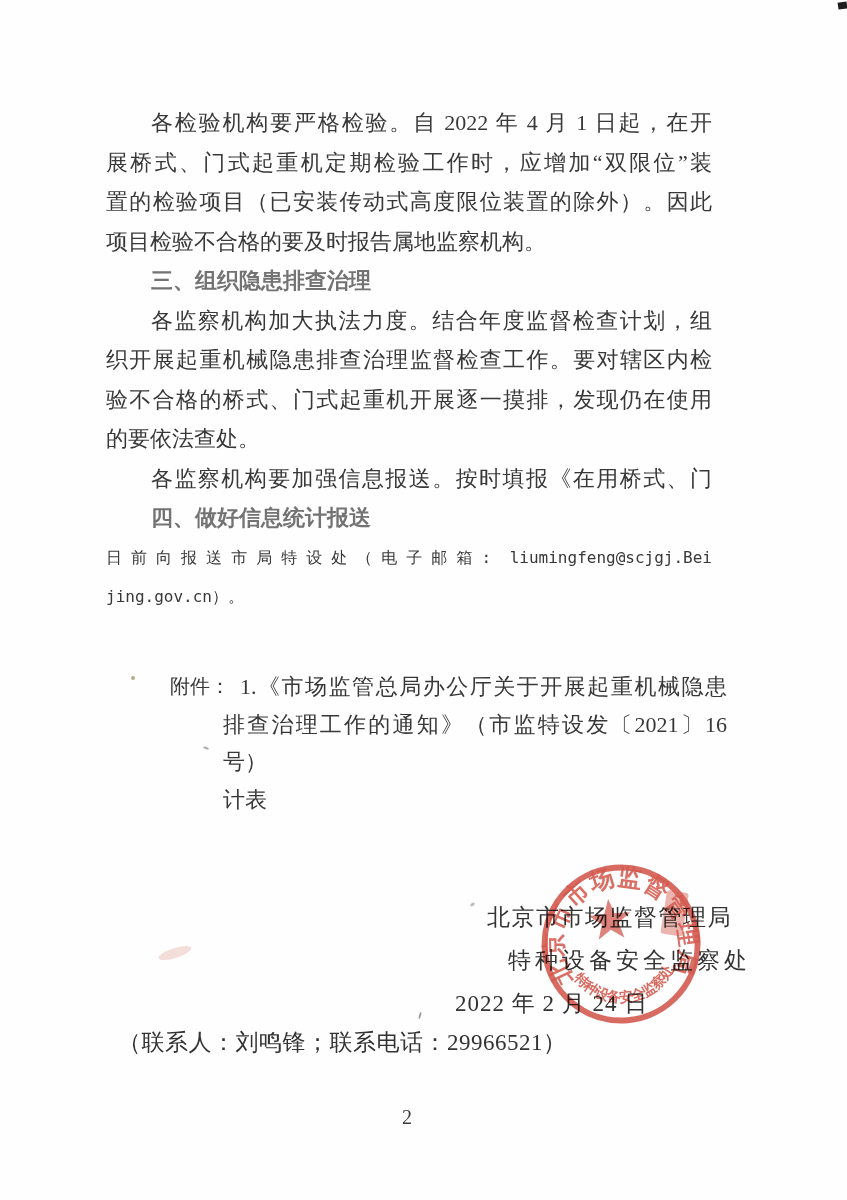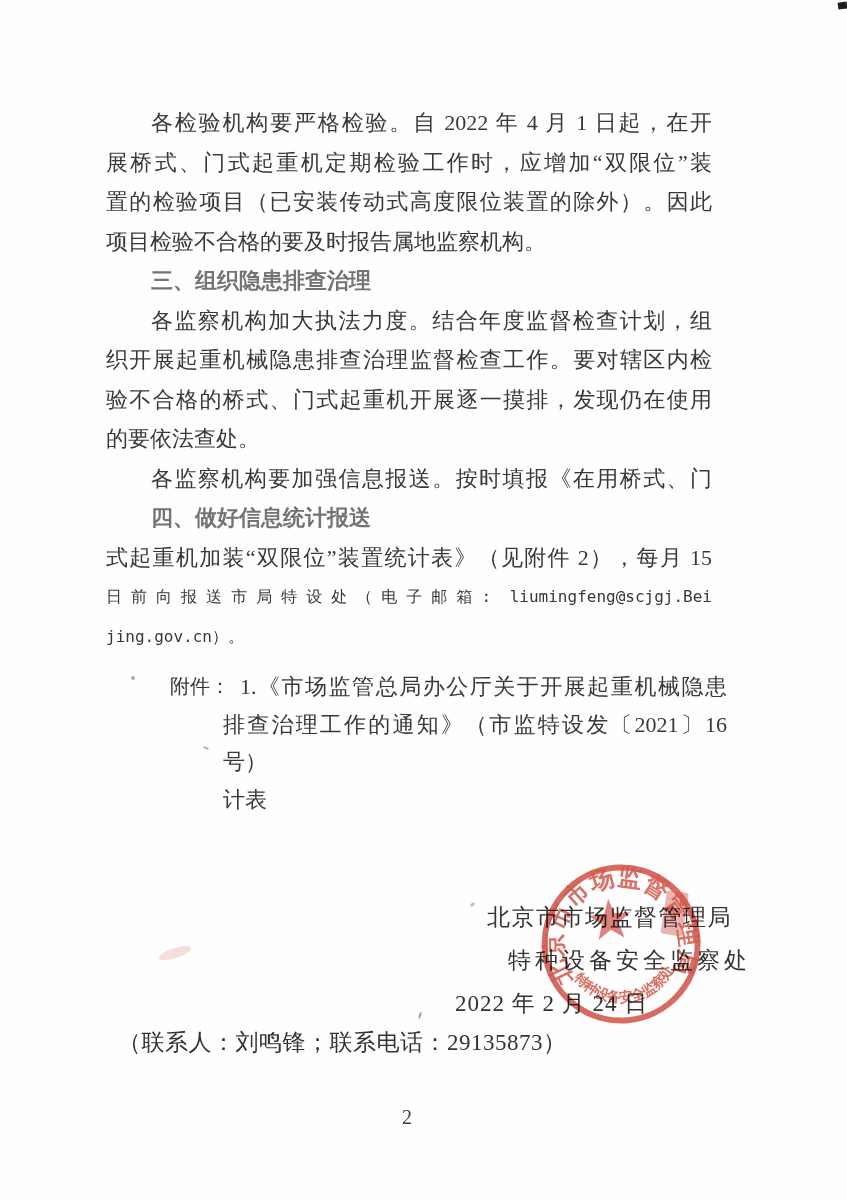--- a/index.html
+++ b/index.html
@@ -62,38 +62,37 @@
     <div class="ln ind hd">三、组织隐患排查治理</div>
 
     <div class="ln ind jl">各监察机构加大执法力度。结合年度监督检查计划，组</div>
     <div class="ln jl">织开展起重机械隐患排查治理监督检查工作。要对辖区内检</div>
     <div class="ln jl">验不合格的桥式、门式起重机开展逐一摸排，发现仍在使用</div>
     <div class="ln">的要依法查处。</div>
 
     <div class="ln ind jl">各监察机构要加强信息报送。按时填报《在用桥式、门</div>
 
     <div class="ln ind hd">四、做好信息统计报送</div>
-    <div class="ln jl">式起重机加装“双限位”装置统计表》（见附件 2），每月 15</div>
     <div class="ln jl mono">日前向报送市局特设处（电子邮箱: liumingfeng@scjgj.Bei</div>
     <div class="ln mono">jing.gov.cn）。</div>
   </div>
 
   <div class="attach-label">附件：</div>
   <div class="attach-lines">
     <div class="aln jl i1">1.《市场监管总局办公厅关于开展起重机械隐患</div>
     <div class="aln jl">排查治理工作的通知》（市监特设发〔2021〕16</div>
     <div class="aln">号）</div>
     <div class="aln">计表</div>
   </div>
 
   <div class="sig sig-org">北京市市场监督管理局</div>
   <div class="sig sig-dept">特种设备安全监察处</div>
   <div class="sig sig-date">2022 年 2 月 24 日</div>
 
-  <div class="contact">（联系人：刘鸣锋；联系电话：29135873）</div>
+  <div class="contact">（联系人：刘鸣锋；联系电话：29966521）</div>
 
   <div class="pageno">2</div>
 
   <svg class="stamp" viewBox="0 0 166 166" xmlns="http://www.w3.org/2000/svg">
     <defs>
       <path id="arcTop" d="M 36.5,120.3 A 59,59 0 1 1 129.5,120.3" fill="none"></path>
       <path id="arcBottom" d="M 31.8,111.2 A 58,58 0 0 0 134.2,111.2" fill="none"></path>
     </defs>
     <circle cx="83" cy="84" r="76.5" fill="none" stroke-width="6" opacity="0.9" stroke="#cf4437"></circle>
     <text font-size="24" opacity="0.88" fill="#cf4437">

